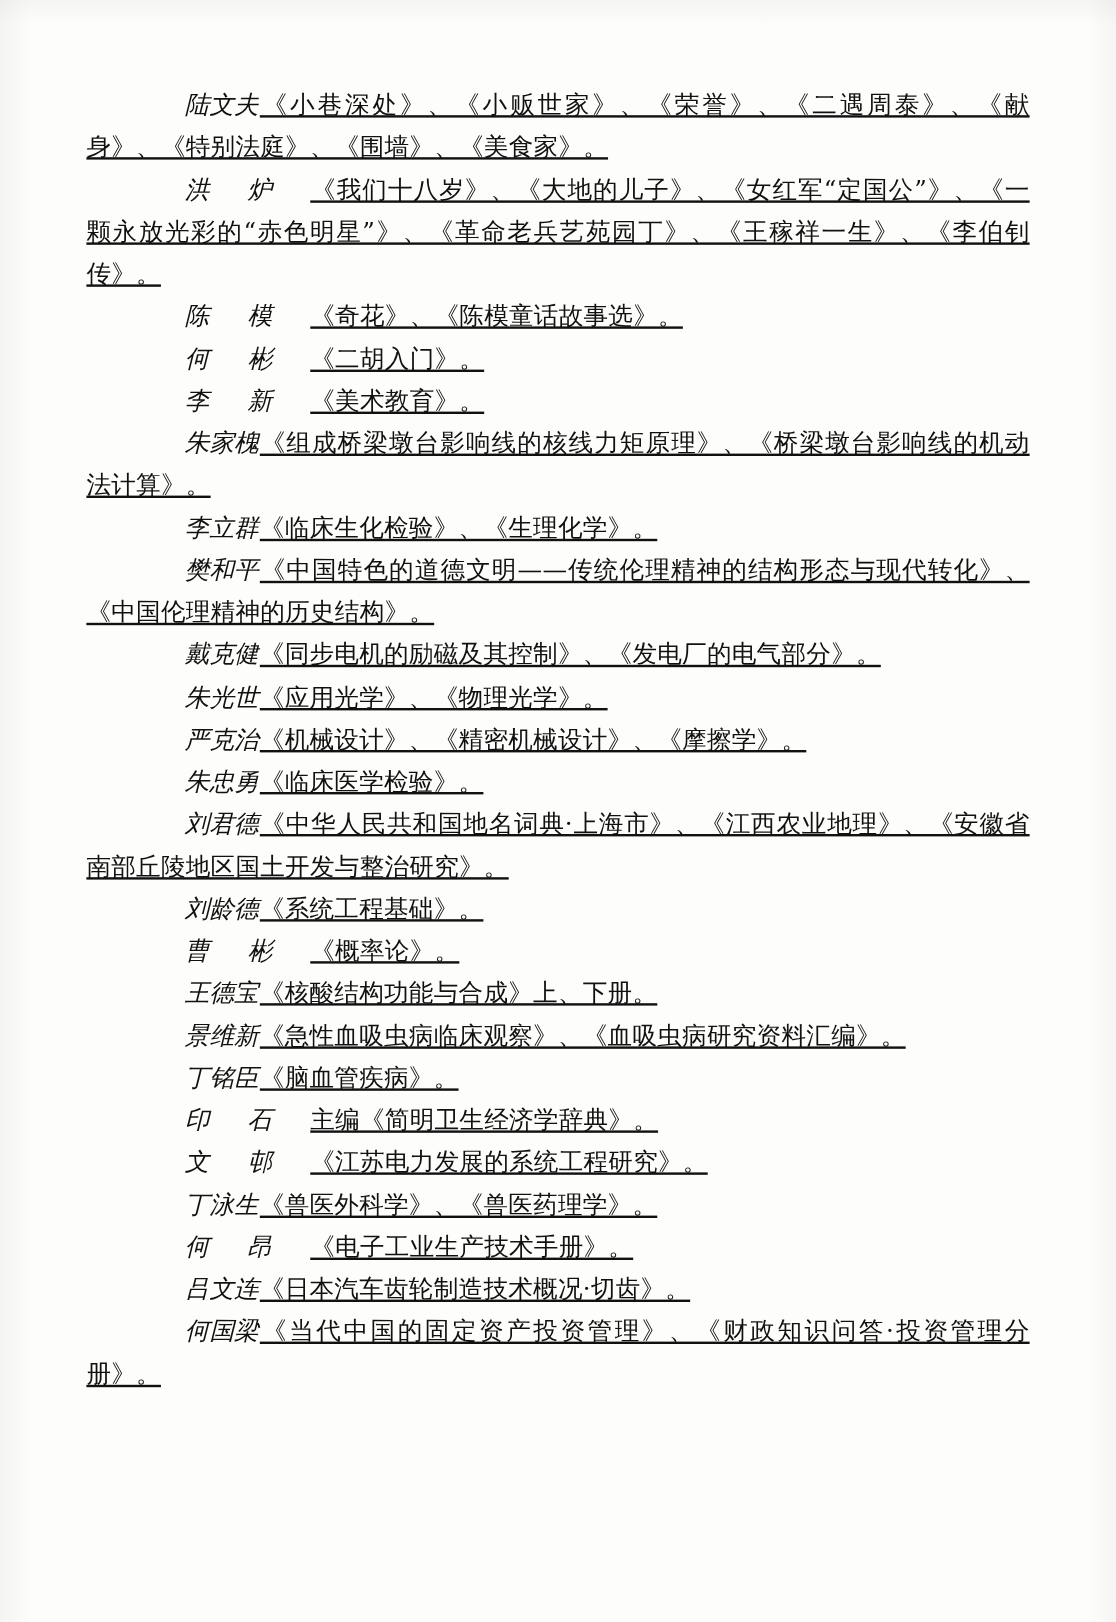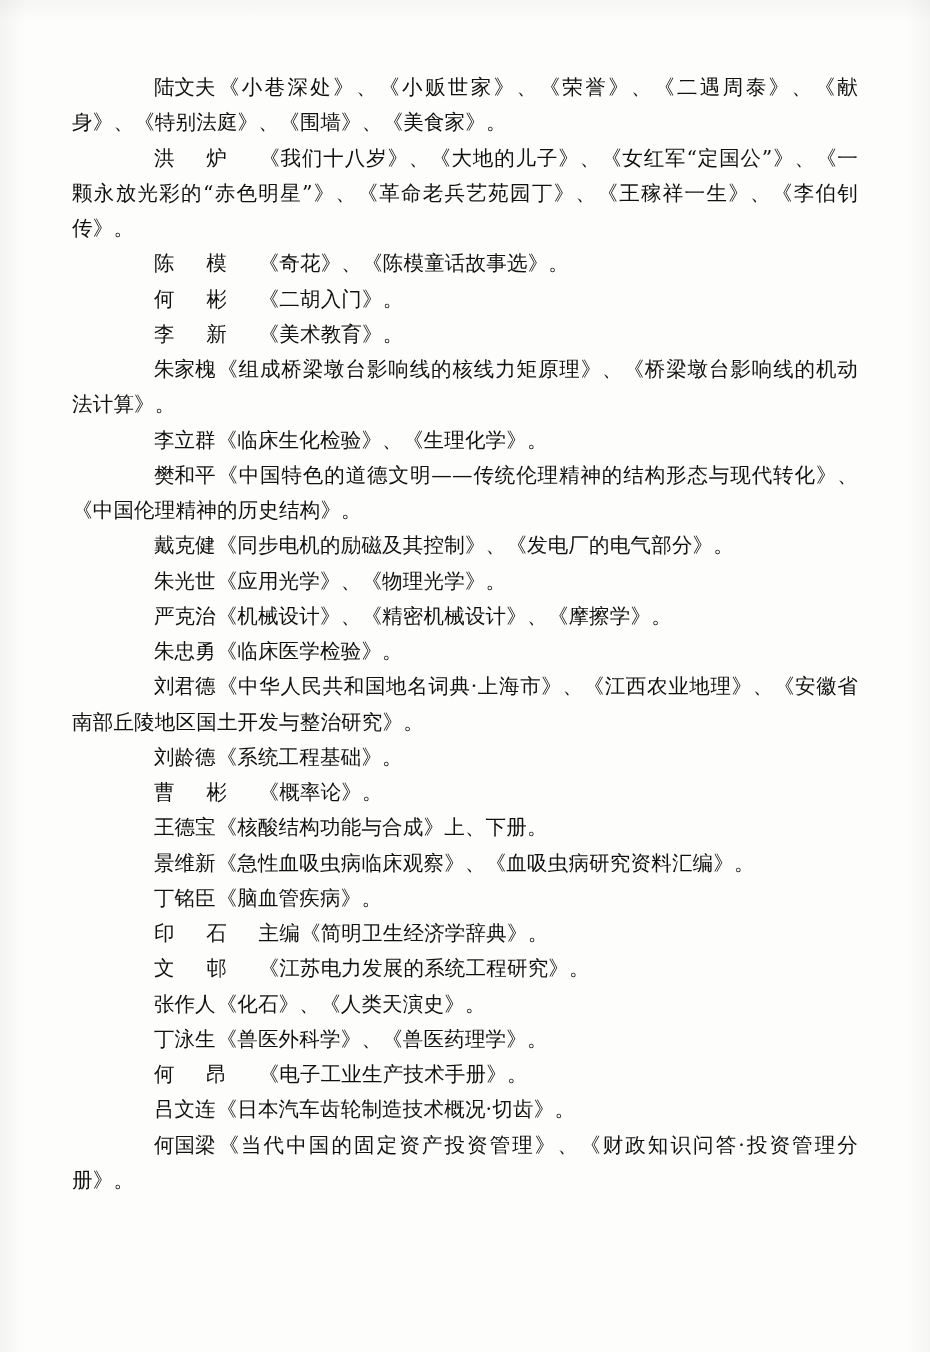--- a/index.html
+++ b/index.html
@@ -43,27 +43,29 @@
   .entry {
     margin: 0;
     padding: 0;
     text-indent: 2em;
     white-space: normal;
   }
   .entry .nm {
     display: inline-block;
     min-width: 5.05em;
     letter-spacing: 0;
+    font-style: italic;
   }
   .entry .nm.sp2 {
     letter-spacing: 1.55em;
     padding-right: 0;
   }
   .entry .tt {
     letter-spacing: 0.2px;
+    text-decoration: underline;
   }
 </style>
 </head>
 <body>
 
 <div class="page">
   <div class="body-text" id="entries-container">
       <p class="entry"><span class="nm">陆文夫</span><span class="tt">《小巷深处》、《小贩世家》、《荣誉》、《二遇周泰》、《献身》、《特别法庭》、《围墙》、《美食家》。</span></p>
       <p class="entry"><span class="nm sp2">洪炉</span><span class="tt">《我们十八岁》、《大地的儿子》、《女红军“定国公”》、《一颗永放光彩的“赤色明星”》、《革命老兵艺苑园丁》、《王稼祥一生》、《李伯钊传》。</span></p>
       <p class="entry"><span class="nm sp2">陈模</span><span class="tt">《奇花》、《陈模童话故事选》。</span></p>
@@ -77,19 +79,18 @@
       <p class="entry"><span class="nm">严克治</span><span class="tt">《机械设计》、《精密机械设计》、《摩擦学》。</span></p>
       <p class="entry"><span class="nm">朱忠勇</span><span class="tt">《临床医学检验》。</span></p>
       <p class="entry"><span class="nm">刘君德</span><span class="tt">《中华人民共和国地名词典·上海市》、《江西农业地理》、《安徽省南部丘陵地区国土开发与整治研究》。</span></p>
       <p class="entry"><span class="nm">刘龄德</span><span class="tt">《系统工程基础》。</span></p>
       <p class="entry"><span class="nm sp2">曹彬</span><span class="tt">《概率论》。</span></p>
       <p class="entry"><span class="nm">王德宝</span><span class="tt">《核酸结构功能与合成》上、下册。</span></p>
       <p class="entry"><span class="nm">景维新</span><span class="tt">《急性血吸虫病临床观察》、《血吸虫病研究资料汇编》。</span></p>
       <p class="entry"><span class="nm">丁铭臣</span><span class="tt">《脑血管疾病》。</span></p>
       <p class="entry"><span class="nm sp2">印石</span><span class="tt">主编《简明卫生经济学辞典》。</span></p>
       <p class="entry"><span class="nm sp2">文邨</span><span class="tt">《江苏电力发展的系统工程研究》。</span></p>
-      <p class="entry"><span class="nm">张作人</span><span class="tt">《化石》、《人类天演史》。</span></p>
       <p class="entry"><span class="nm">丁泳生</span><span class="tt">《兽医外科学》、《兽医药理学》。</span></p>
       <p class="entry"><span class="nm sp2">何昂</span><span class="tt">《电子工业生产技术手册》。</span></p>
       <p class="entry"><span class="nm">吕文连</span><span class="tt">《日本汽车齿轮制造技术概况·切齿》。</span></p>
       <p class="entry"><span class="nm">何国梁</span><span class="tt">《当代中国的固定资产投资管理》、《财政知识问答·投资管理分册》。</span></p>
     </div>
 </div>
 
 </body></html>

